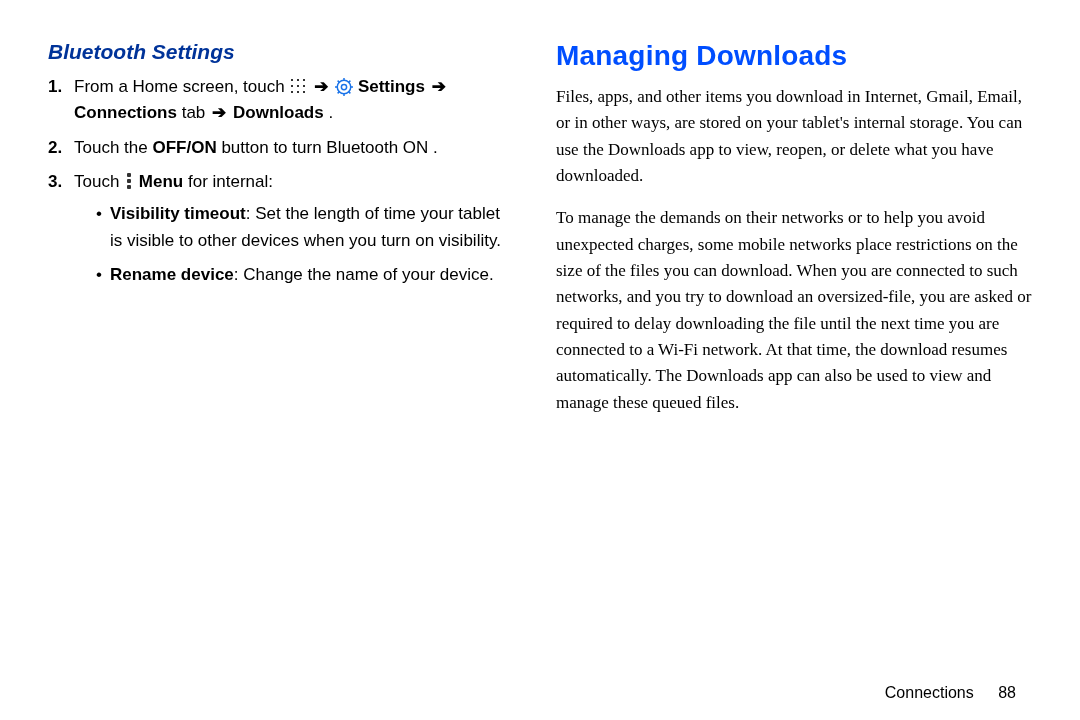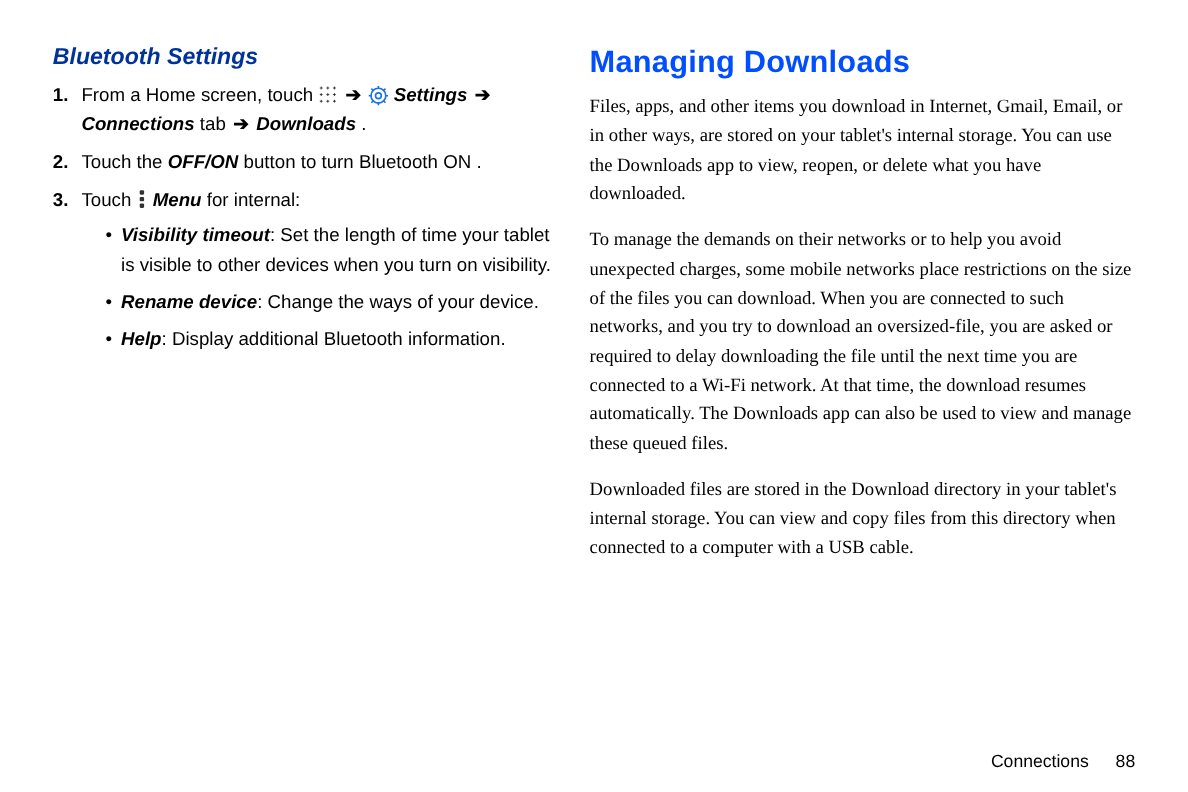--- a/index.html
+++ b/index.html
@@ -9,21 +9,21 @@
     background: #fff;
     font-family: Arial, Helvetica, sans-serif;
     font-size: 17px;
     color: #000;
     position: relative;
     overflow: hidden;
   }
   .page {
     display: flex;
     padding: 40px 48px 0 48px;
-    gap: 28px;
+    gap: 48px;
   }
   .col {
     flex: 1;
     min-width: 0;
   }
   .col-left { flex: 0 0 460px; }
   .col-right { flex: 1; }
   .subheading {
     color: #003399;
     font-style: italic;
@@ -63,21 +63,21 @@
     margin-bottom: 8px;
     line-height: 1.55;
     margin-left: 22px;
   }
   .ul > li::before {
     content: "•";
     position: absolute;
     left: -14px;
     top: 0;
   }
-  .bold { font-weight: bold; font-style: italic; }
+  .bold { font-weight: bold; }
   .para {
     line-height: 1.55;
     margin-bottom: 16px;
     font-family: Liberation Serif, serif;
   }
   .arrow {
     font-weight: bold;
     display: inline-block;
     padding: 0 2px;
   }
@@ -114,21 +114,21 @@
     height: 4px;
     background: #333;
     border-radius: 1px;
   }
   .menu-dots-icon::before { top: 1px; }
   .menu-dots-icon span { top: 7px; display:block; }
   .menu-dots-icon::after { top: 13px; }
   .footer {
     position: absolute;
     bottom: 18px;
-    right: 48px;
+    right: 64px;
     font-size: 16px;
   }
   .footer .chapter { margin-right: 20px; }
 </style>
 </head>
 <body>
 
 <div class="page">
 
   <div class="col col-left">
@@ -177,35 +177,31 @@
         <span>Touch </span>
         <span class="menu-dots-icon"><span></span></span>
         <span class="bold">Menu</span>
         <span> for internal:</span>
 
         <ul class="ul">
           <li>
             <span class="bold">Visibility timeout</span><span>: Set the length of time your tablet is visible to other devices when you turn on visibility.</span>
           </li>
           <li>
-            <span class="bold">Rename device</span><span>: Change the ways of your device.</span>
-          </li>
-          <li>
-            <span class="bold">Help</span><span>: Display additional Bluetooth information.</span>
+            <span class="bold">Rename device</span><span>: Change the name of your device.</span>
           </li>
         </ul>
       </li>
     </ol>
   </div>
 
   <div class="col col-right">
     <div class="heading">Managing Downloads</div>
     <p class="para">Files, apps, and other items you download in Internet, Gmail, Email, or in other ways, are stored on your tablet's internal storage. You can use the Downloads app to view, reopen, or delete what you have downloaded.</p>
     <p class="para">To manage the demands on their networks or to help you avoid unexpected charges, some mobile networks place restrictions on the size of the files you can download. When you are connected to such networks, and you try to download an oversized-file, you are asked or required to delay downloading the file until the next time you are connected to a Wi-Fi network. At that time, the download resumes automatically. The Downloads app can also be used to view and manage these queued files.</p>
-    <p class="para">Downloaded files are stored in the Download directory in your tablet's internal storage. You can view and copy files from this directory when connected to a computer with a USB cable.</p>
   </div>
 
 </div>
 
 <div class="footer">
   <span class="chapter">Connections</span>
   <span>88</span>
 </div>
 
 </body></html>

